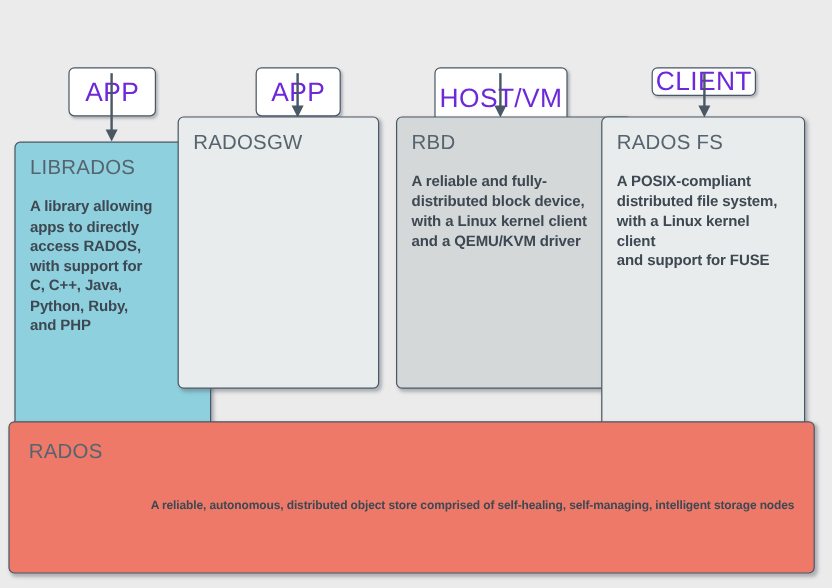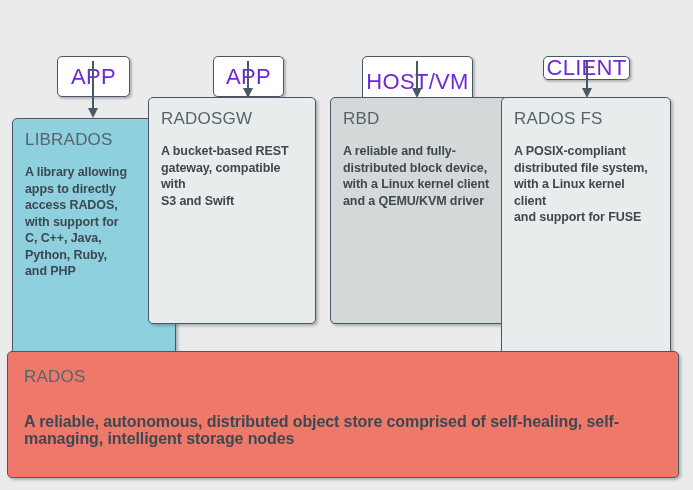--- a/index.html
+++ b/index.html
@@ -102,21 +102,21 @@
     background: #e9ecec;
     z-index: 3;
   }
   #rados {
     left: 7px;  top: 351px;  width: 672px; height: 127px;
     background: #ef7969;
     z-index: 4;
     padding: 14px 16px;
   }
   #rados .title { margin-bottom: 26px; }
-  #rados .desc  { font-size: 16px; line-height: 17px; }
+  #rados .desc  { font-size: 10px; line-height: 17px; text-align: right; }
 </style>
 </head>
 <body>
 
 <div id="canvas">
 
   <div class="actor" style="left:57px;  top:20px; width:73px;  height:41px;">APP</div>
   <div class="actor" style="left:213px; top:20px; width:71px;  height:41px;">APP</div>
   <div class="actor" style="left:362px; top:20px; width:111px; height:51px;">HOST/VM</div>
   <div class="actor" style="left:543px; top:20px; width:87px;  height:24px;text-align:center;">CLIENT</div>
@@ -140,23 +140,20 @@
 apps to directly
 access RADOS,
 with support for
 C, C++, Java,
 Python, Ruby,
 and PHP</p>
   </div>
 
   <div class="comp" id="radosgw">
     <p class="title">RADOSGW</p>
-    <p class="desc">A bucket-based REST
-gateway, compatible with
-S3 and Swift</p>
   </div>
 
   <div class="comp" id="rbd">
     <p class="title">RBD</p>
     <p class="desc">A reliable and fully-
 distributed block device,
 with a Linux kernel client
 and a QEMU/KVM driver</p>
   </div>
 

